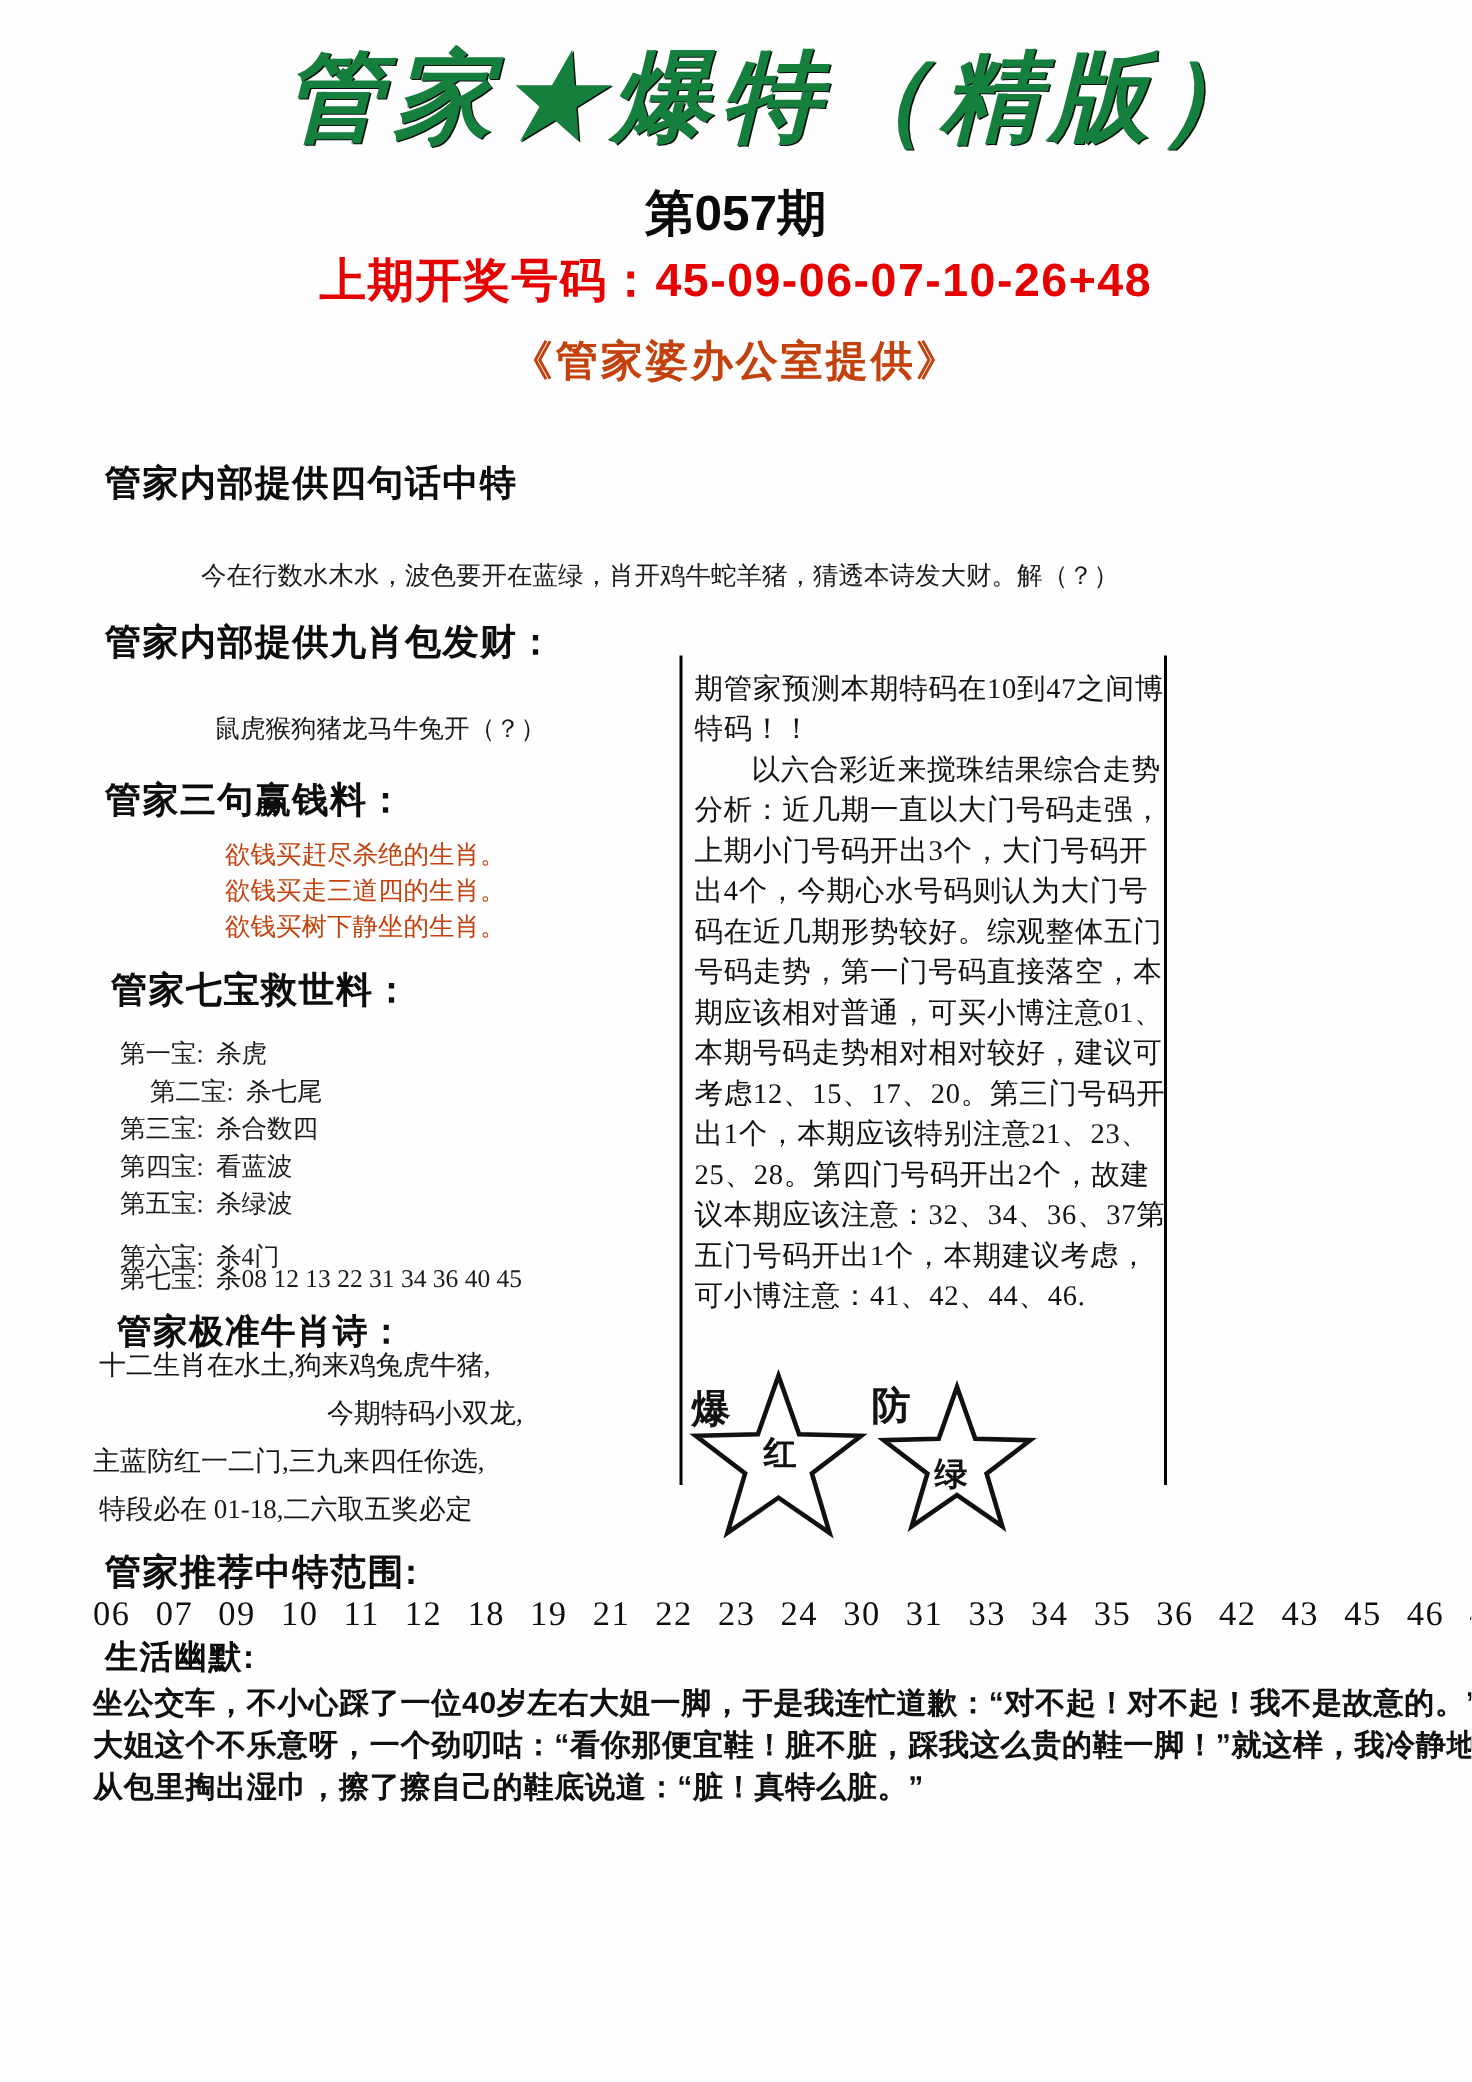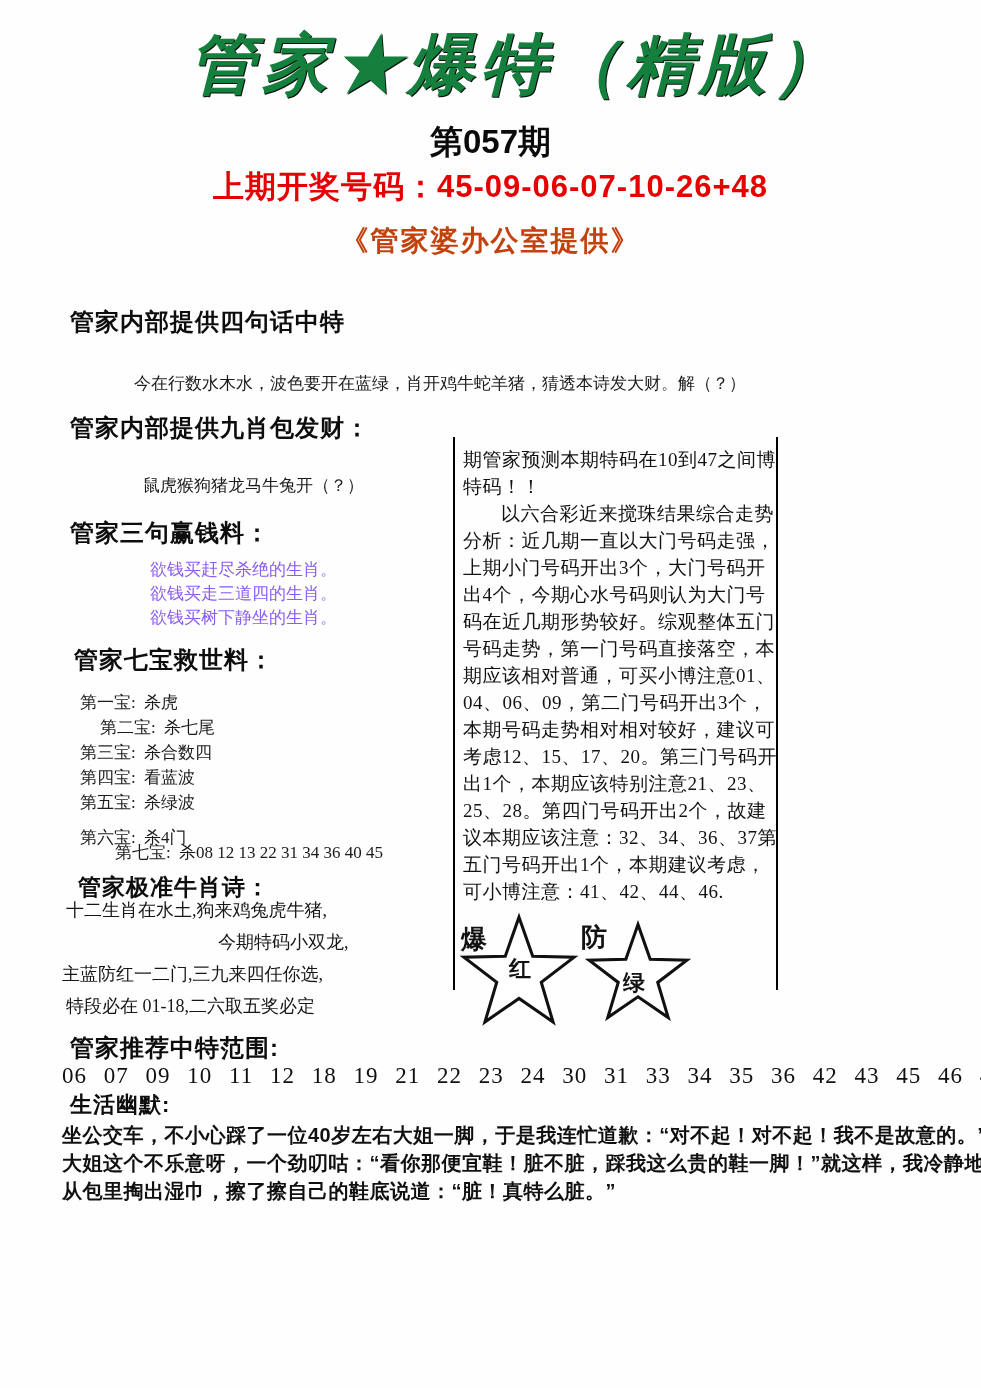--- a/index.html
+++ b/index.html
@@ -12,21 +12,21 @@
   .main-title{top:20px;font-size:66px;font-weight:900;font-style:italic;letter-spacing:7px;
               font-family:"Liberation Serif","DejaVu Serif",serif;color:#15803d;
               text-shadow:1px 1px 0 #0a0a0a;padding-left:27px;}
   .issue{top:120px;font-size:33px;font-weight:bold;color:#0a0a0a;}
   .draw-line{top:166px;font-size:31px;font-weight:bold;color:#e60000;letter-spacing:1px;}
   .provider{top:222px;font-size:28px;font-weight:600;letter-spacing:2px;color:#c2410c;}
 
   .sec-h{font-size:24px;font-weight:bold;color:#0d0d0d;letter-spacing:1px;}
   .body-t{font-size:17px;color:#1b1b1b;}
 
-  .tips-line{height:24px;line-height:24px;font-size:17px;color:#8b5cf6;}
+  .tips-line{height:24px;line-height:24px;font-size:17px;color:#c2410c;}
   .tre-row{height:25px;line-height:25px;font-size:17px;color:#1b1b1b;}
   .tre-label{display:inline-block;width:64px;}
   .poem-line{font-size:18px;color:#161616;}
 
   .rule{position:absolute;width:2px;background:#000;}
   .analysis{position:absolute;left:463px;top:446px;width:312px;}
   .analysis .a-line{height:27px;line-height:27px;font-size:19px;letter-spacing:0.5px;
                     white-space:nowrap;color:#121212;}
   .analysis .indent{text-indent:2em;}
 
@@ -59,42 +59,41 @@
   <div class="abs tips-line" style="left:150px;top:582px;">欲钱买走三道四的生肖。</div>
   <div class="abs tips-line" style="left:150px;top:606px;">欲钱买树下静坐的生肖。</div>
 
   <div class="abs sec-h hei" style="left:74px;top:644px;">管家七宝救世料：</div>
   <div class="abs tre-row" style="left:80px;top:690px;"><span class="tre-label">第一宝:</span><span>杀虎</span></div>
   <div class="abs tre-row" style="left:80px;top:715px;margin-left:20px;"><span class="tre-label">第二宝:</span><span>杀七尾</span></div>
   <div class="abs tre-row" style="left:80px;top:740px;"><span class="tre-label">第三宝:</span><span>杀合数四</span></div>
   <div class="abs tre-row" style="left:80px;top:765px;"><span class="tre-label">第四宝:</span><span>看蓝波</span></div>
   <div class="abs tre-row" style="left:80px;top:790px;"><span class="tre-label">第五宝:</span><span>杀绿波</span></div>
   <div class="abs tre-row" style="left:80px;top:825px;"><span class="tre-label">第六宝:</span><span>杀4门</span></div>
-  <div class="abs tre-row" style="left:80px;top:840px;margin-left:35px;"><span class="tre-label">第七宝:</span><span>杀08 12 13 22 31 34 36 40 45</span></div>
+  <div class="abs tre-row" style="left:80px;top:840px;"><span class="tre-label">第七宝:</span><span>杀08 12 13 22 31 34 36 40 45</span></div>
 
   <div class="abs sec-h hei" style="left:78px;top:872px;font-size:23px;">管家极准牛肖诗：</div>
   <div class="abs poem-line" style="left:66px;top:898px;">十二生肖在水土,狗来鸡兔虎牛猪,</div>
   <div class="abs poem-line" style="left:218px;top:930px;">今期特码小双龙,</div>
   <div class="abs poem-line" style="left:62px;top:962px;">主蓝防红一二门,三九来四任你选,</div>
   <div class="abs poem-line" style="left:66px;top:994px;">特段必在 01-18,二六取五奖必定</div>
 
   <div class="rule" style="left:453px;top:437px;height:553px;"></div>
   <div class="rule" style="left:776px;top:437px;height:553px;"></div>
 
   <div class="analysis">
     <div class="a-line">期管家预测本期特码在10到47之间博</div>
     <div class="a-line">特码！！</div>
     <div class="a-line indent">以六合彩近来搅珠结果综合走势</div>
     <div class="a-line">分析：近几期一直以大门号码走强，</div>
     <div class="a-line">上期小门号码开出3个，大门号码开</div>
     <div class="a-line">出4个，今期心水号码则认为大门号</div>
     <div class="a-line">码在近几期形势较好。综观整体五门</div>
     <div class="a-line">号码走势，第一门号码直接落空，本</div>
     <div class="a-line">期应该相对普通，可买小博注意01、</div>
-    <div class="a-line">04、06、09，第二门号码开出3个，</div>
     <div class="a-line">本期号码走势相对相对较好，建议可</div>
     <div class="a-line">考虑12、15、17、20。第三门号码开</div>
     <div class="a-line">出1个，本期应该特别注意21、23、</div>
     <div class="a-line">25、28。第四门号码开出2个，故建</div>
     <div class="a-line">议本期应该注意：32、34、36、37第</div>
     <div class="a-line">五门号码开出1个，本期建议考虑，</div>
     <div class="a-line">可小博注意：41、42、44、46.</div>
   </div>
 
   <div class="stars">

